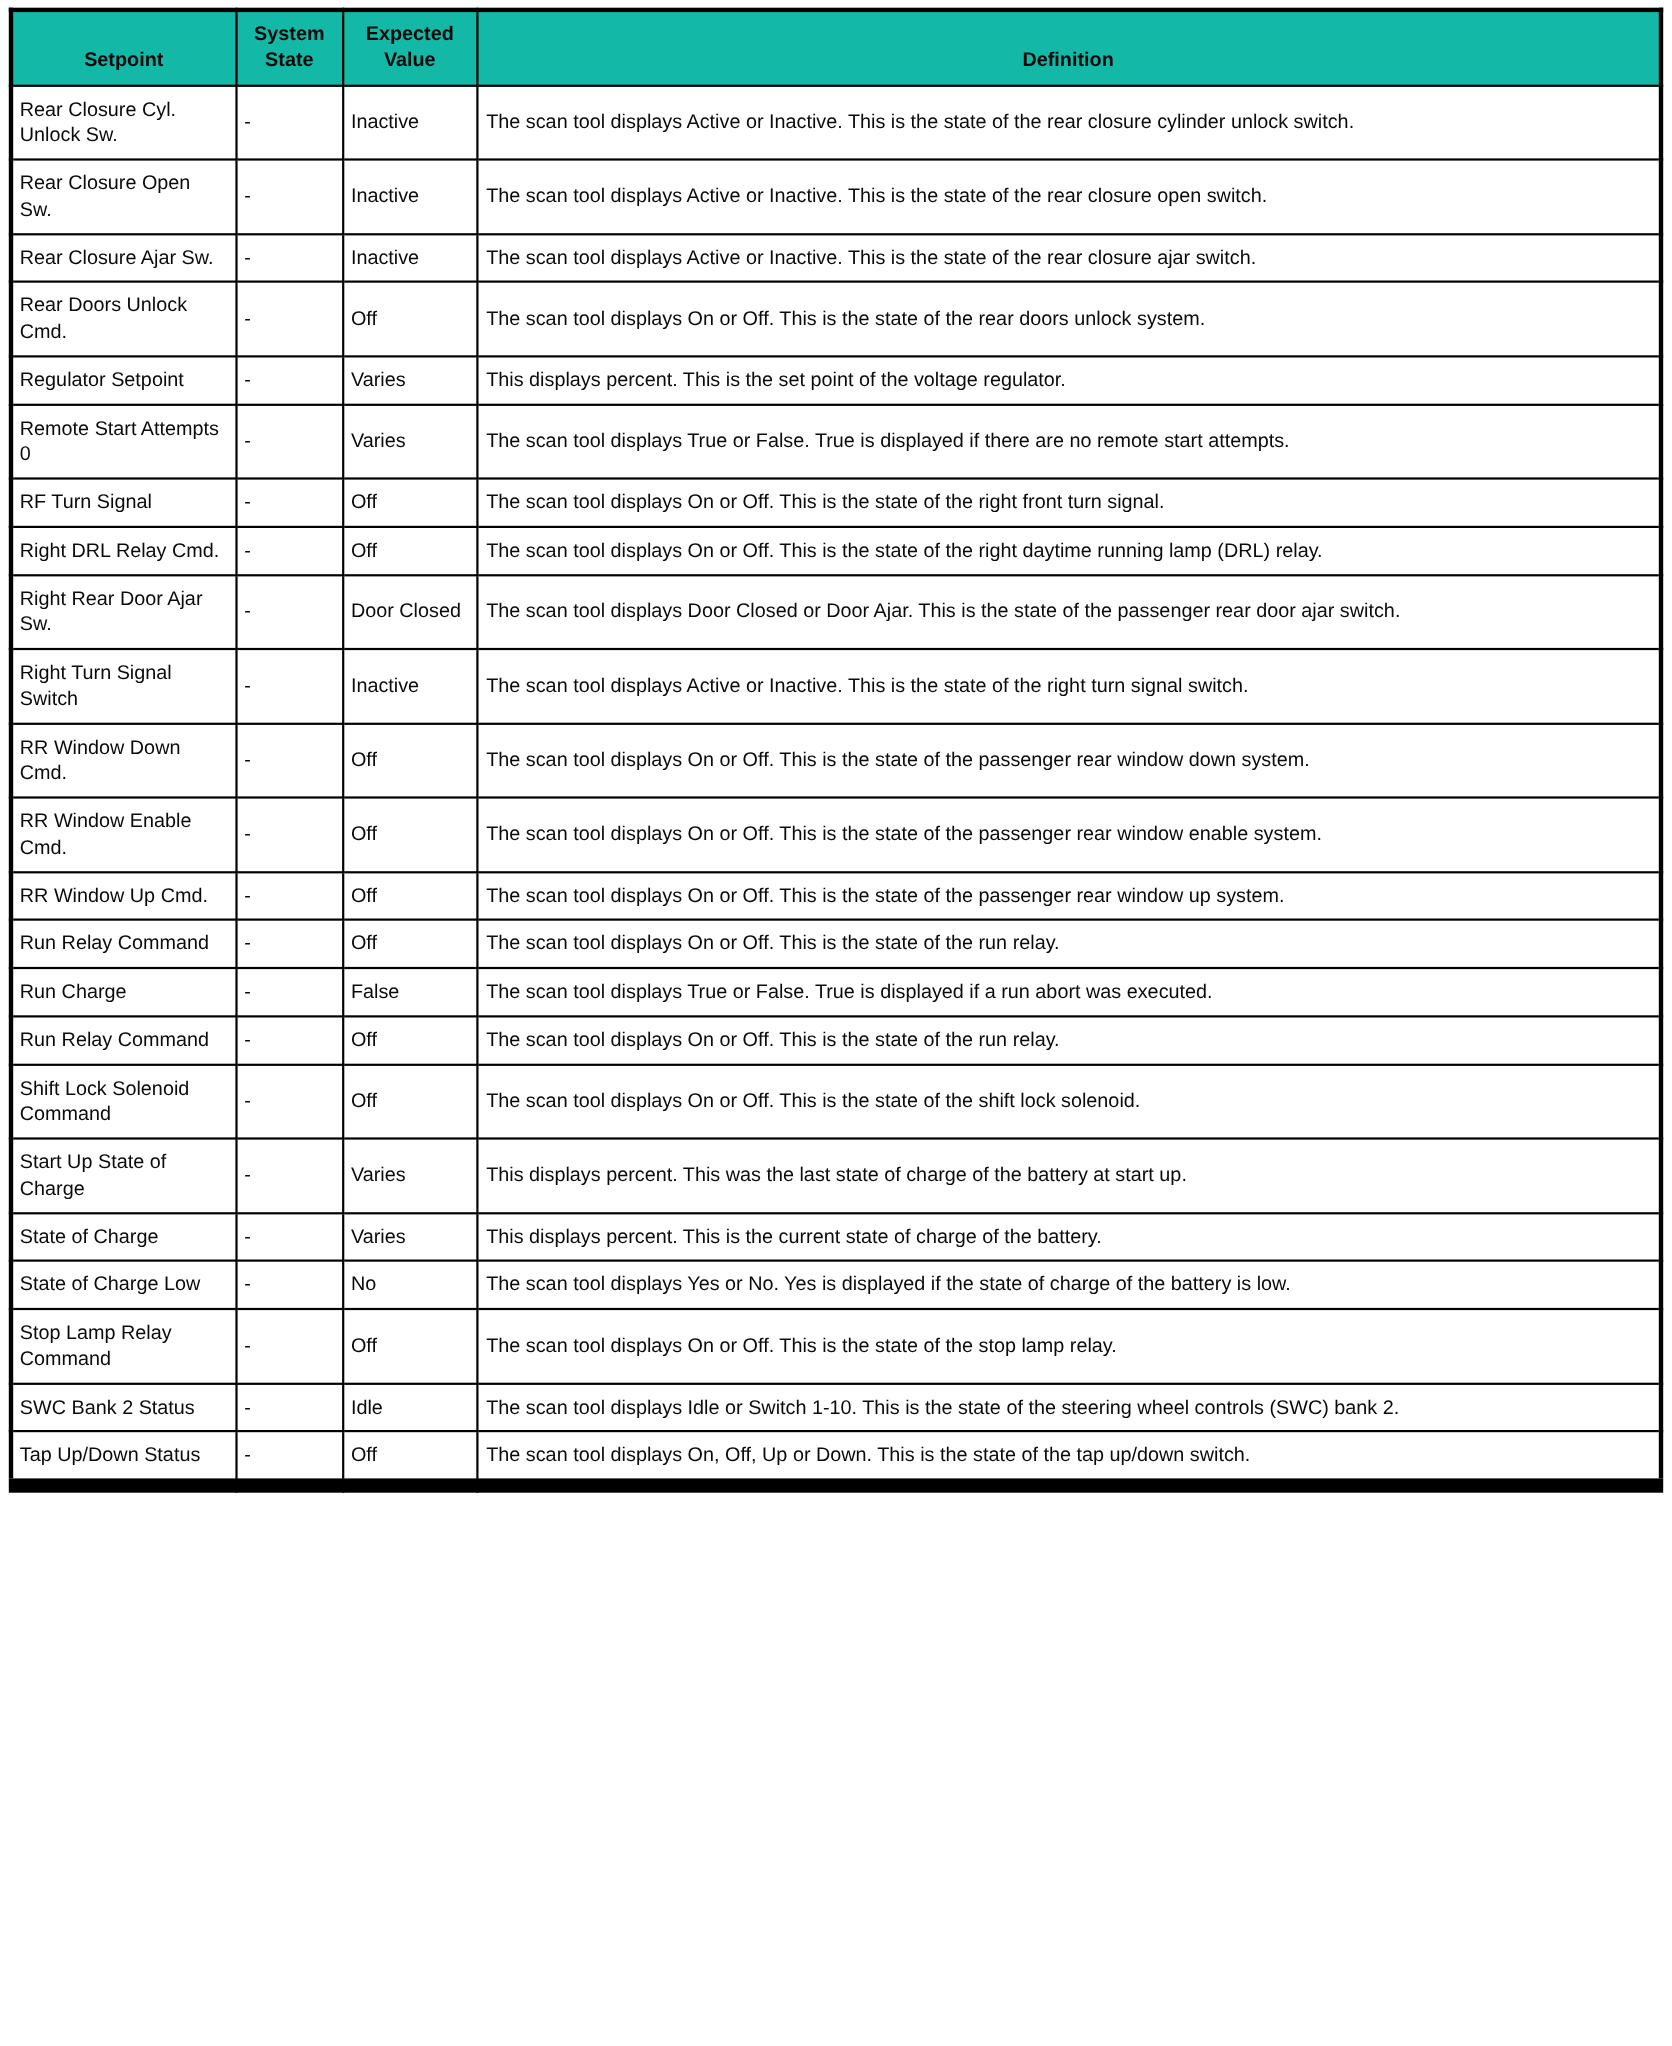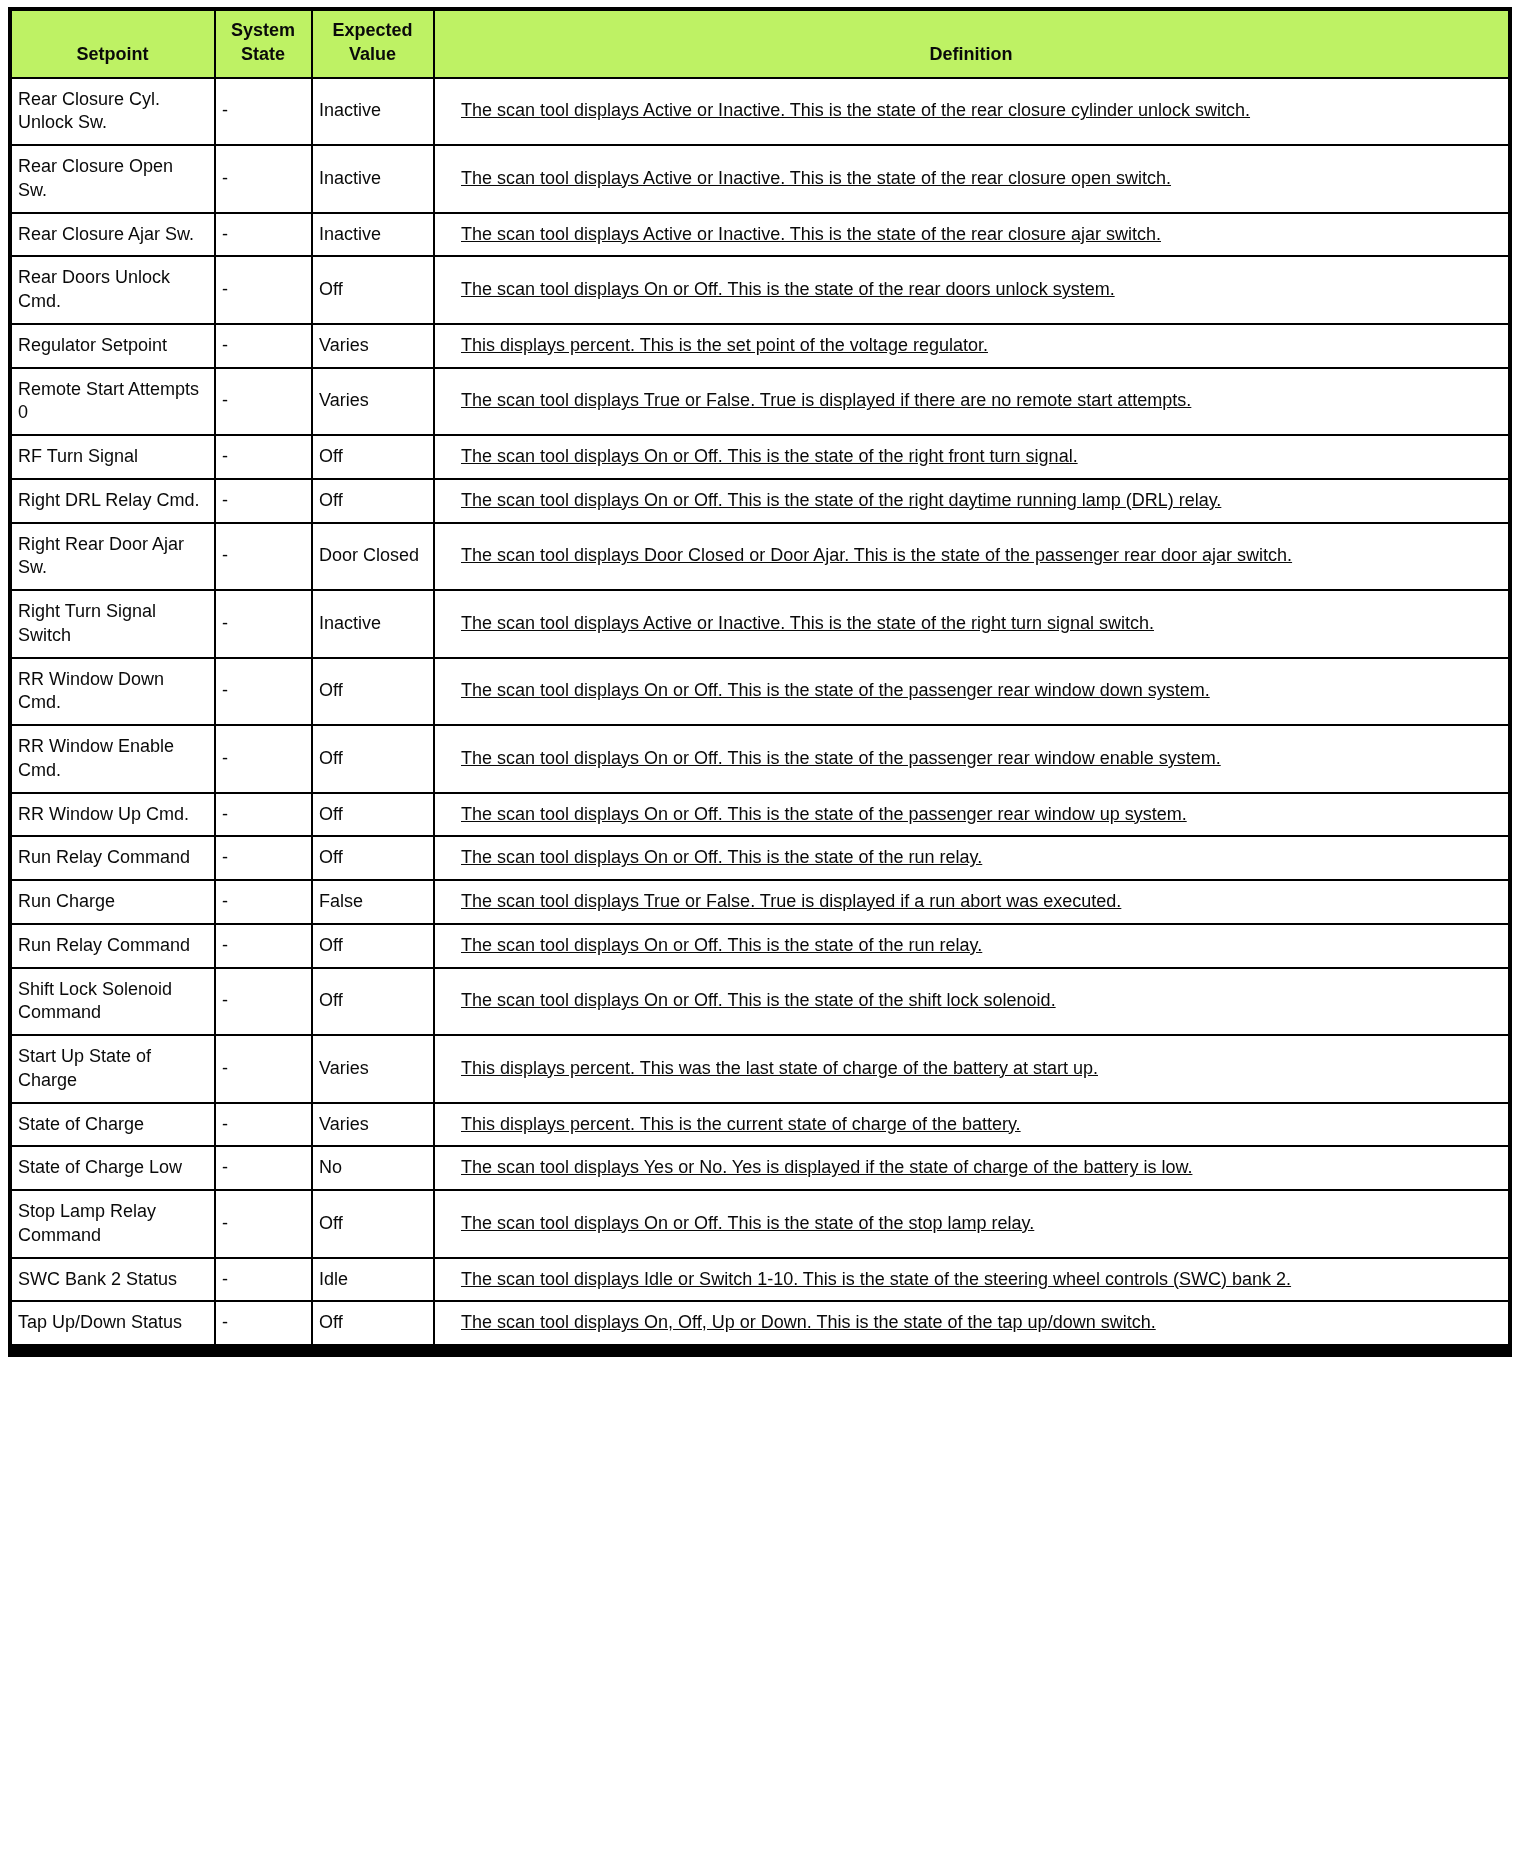--- a/index.html
+++ b/index.html
@@ -28,31 +28,30 @@
     font-size: 18px;
     line-height: 1.32;
     padding: 9px 7px 9px 6px;
     word-wrap: break-word;
   }
   thead th {
     font-weight: bold;
     vertical-align: bottom;
     padding-top: 8px;
     padding-bottom: 10px;
-    background: #bef264;
+    background: #14b8a6;
   }
   tbody td {
     vertical-align: middle;
     text-align: left;
     font-weight: normal;
   }
   td.col-definition-cell {
-    padding-left: 26px;
+    padding-left: 7px;
     padding-right: 12px;
-    text-decoration: underline;
   }
   col.c-param    { width: 205px; }
   col.c-state    { width: 97px;  }
   col.c-expected { width: 122px; }
   col.c-def      { width: auto;  }
 </style>
 </head>
 <body>
 
 <div class="page">

